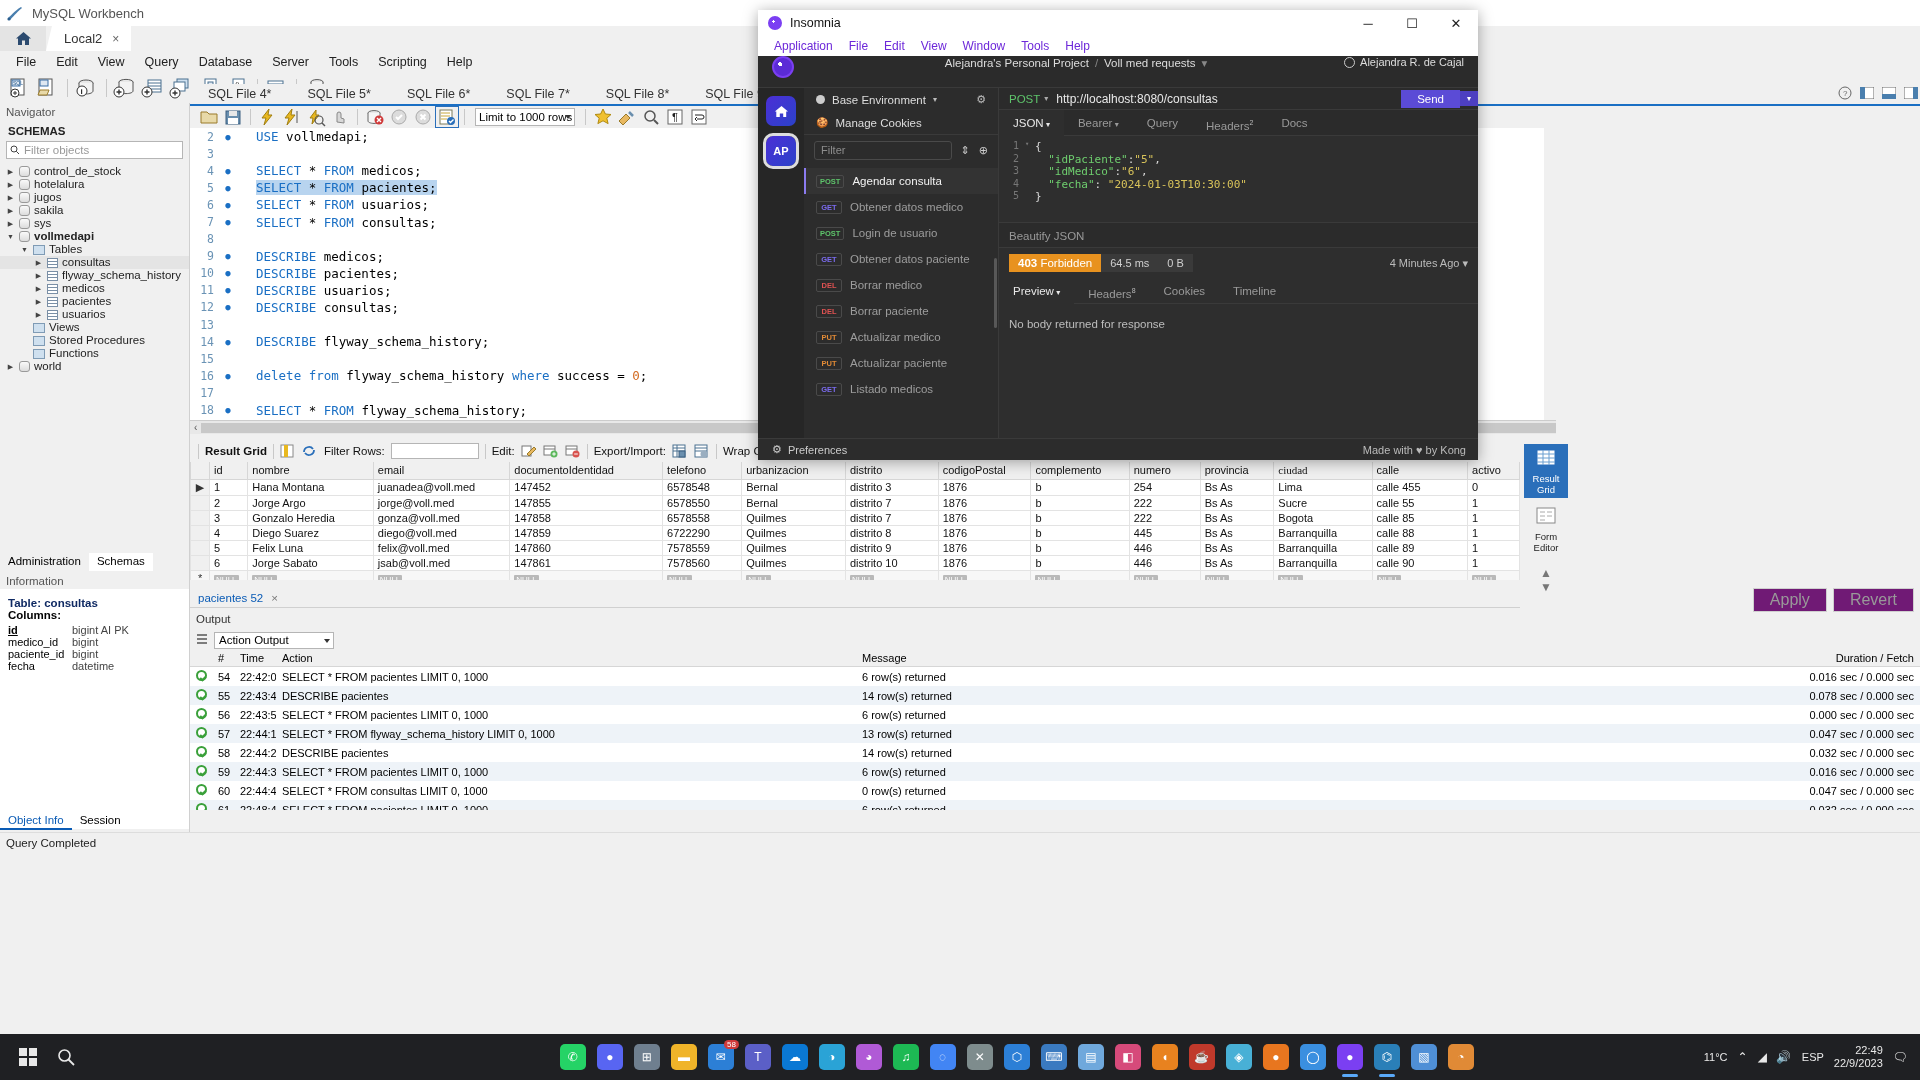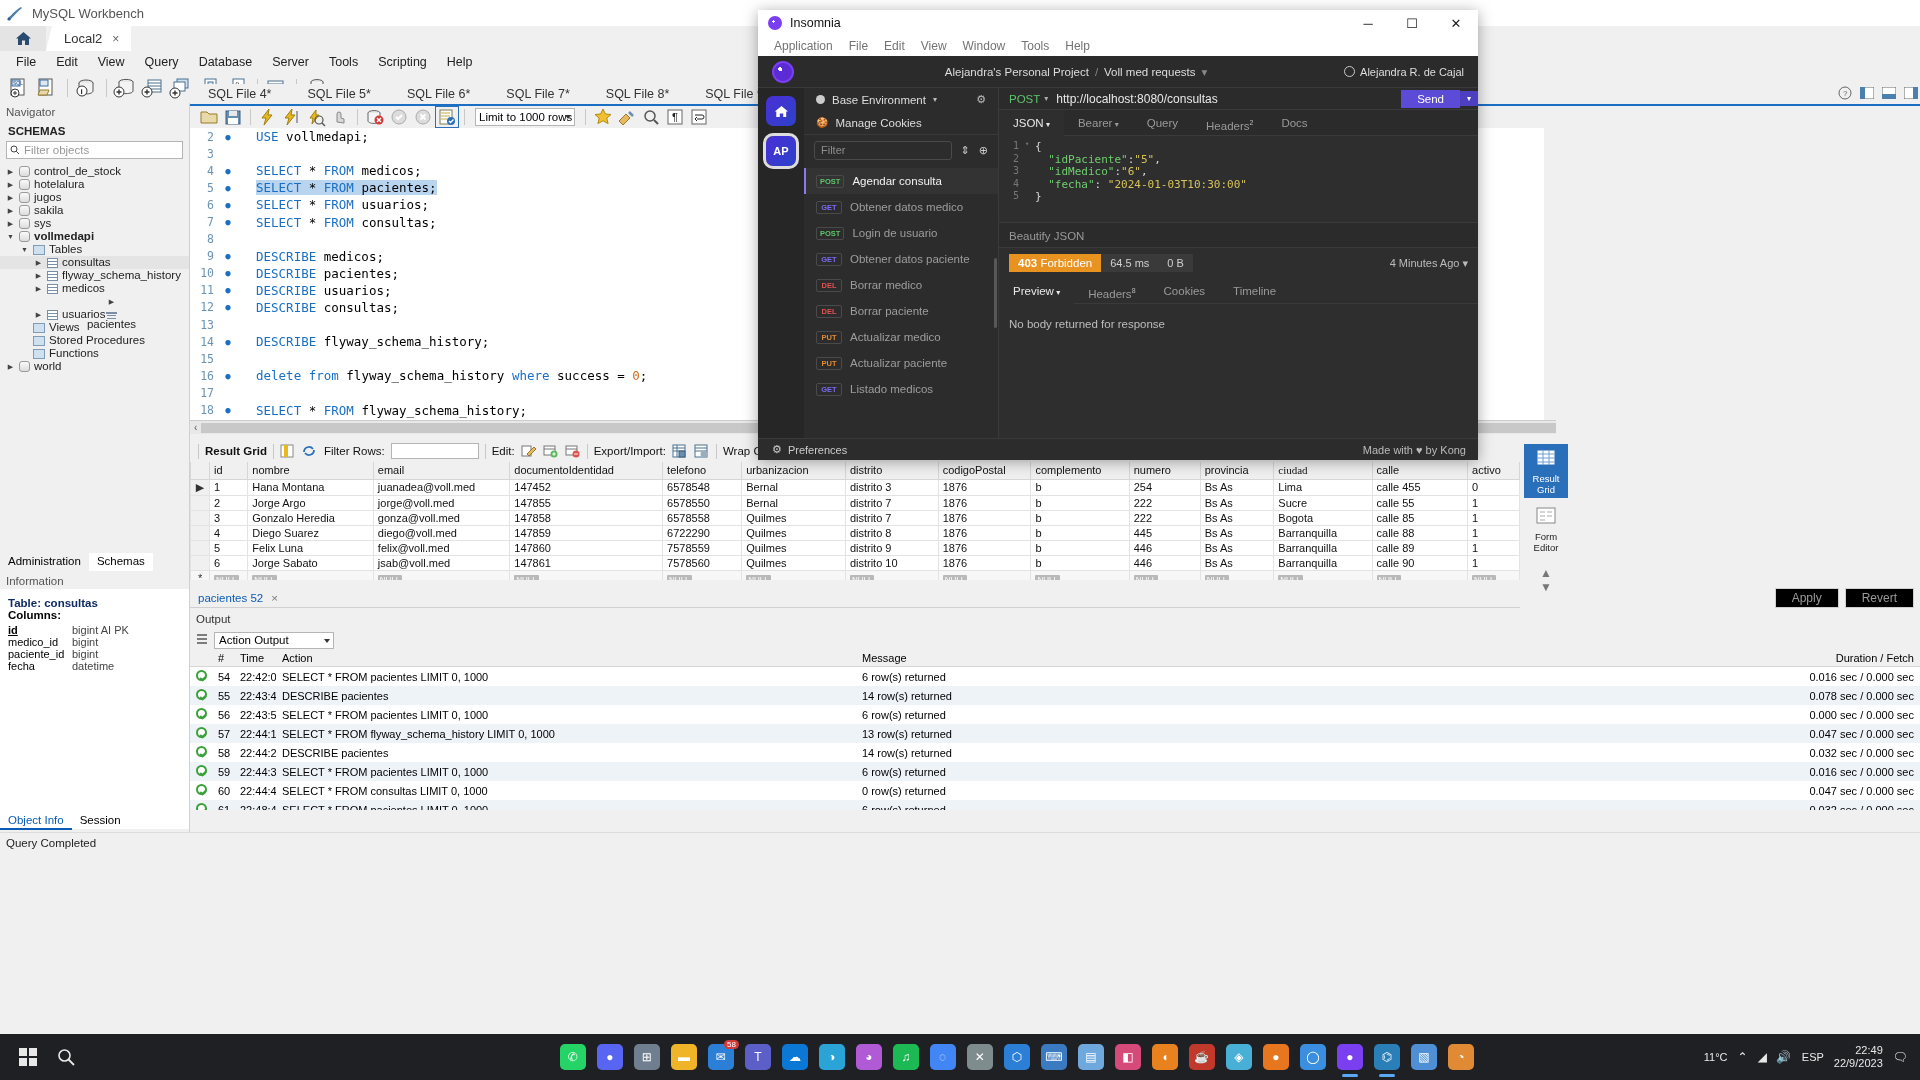--- a/index.html
+++ b/index.html
@@ -110,21 +110,21 @@
 
   #rg-side { position:absolute; left:1520px; top:440px; width:52px; height:140px; background:#f0f0f0; }
   .rg-side-btn { width:44px; margin:4px auto 0; text-align:center; font-size:9.5px; color:#222; padding:3px 0; }
   .rg-side-btn.on { background:#2a6fba; color:#fff; }
   .rg-side-ico { width:26px; height:24px; margin:0 auto 2px; }
 
   
   #res-tabbar { position:absolute; left:190px; top:588px; width:1330px; height:20px; background:#f0f0f0; border-bottom:1px solid #d0d0d0; display:flex; align-items:center; }
   #res-tabbar .tb { font-size:11.5px; color:#0a5bb5; padding:0 8px; display:flex; align-items:center; gap:8px; height:20px;}
   #res-actions { position:absolute; right:6px; top:588px; display:flex; gap:6px; }
-  .act-btn { font-size:12px; color:#999; background:#000000; border:1px solid #cfcfcf; padding:2px 16px; }
+  .act-btn { font-size:16px; color:#999; background:#701a75; border:1px solid #cfcfcf; padding:2px 16px; }
 
   
   #output-hdr { position:absolute; left:190px; top:610px; width:1730px; height:18px; font-size:11.5px; color:#333; padding-left:6px; line-height:18px; }
   #output-tb { position:absolute; left:190px; top:630px; width:1730px; height:20px; display:flex; align-items:center; gap:6px; padding-left:6px; }
   .outsel { width:120px; height:17px; background:#fff; border:1px solid #b5b5b5; font-size:11.5px; padding-left:4px; line-height:15px; position:relative;}
   .outsel .car{position:absolute;right:3px;top:6px;border-left:3px solid transparent;border-right:3px solid transparent;border-top:4px solid #333;}
   #output { position:absolute; left:190px; top:650px; width:1730px; height:160px; background:#fff; overflow:hidden; font-size:11px; }
   #output table { border-collapse:collapse; width:100%; table-layout:fixed; }
   #output th { background:#f0f0f0; border-bottom:1px solid #d6d6d6; font-weight:normal; text-align:left; padding:2px 6px; height:16px; }
   #output td { padding:3px 6px; height:18px; white-space:nowrap; overflow:hidden; }
@@ -135,24 +135,24 @@
   #wb-status { position:absolute; left:0; top:832px; width:1920px; height:20px; background:#f0f0f0; font-size:11.5px; color:#222; padding-left:6px; line-height:20px; border-top:1px solid #ddd;}
 
   
   #insomnia { position:absolute; left:758px; top:10px; width:720px; height:450px; background:#fff; box-shadow:0 2px 14px rgba(0,0,0,0.35); }
   #ins-title { height:26px; background:#fff; display:flex; align-items:center; }
   #ins-title .logo { width:14px; height:14px; border-radius:50%; background:radial-gradient(circle at 35% 35%, #fff 0 12%, #7b3ff2 13% 100%); margin:0 8px 0 10px; border:2px solid #7b3ff2;}
   #ins-title .t { font-size:12.5px; color:#111; }
   .winbtns { margin-left:auto; display:flex; }
   .winbtn { width:44px; height:26px; display:flex; align-items:center; justify-content:center; font-size:13px; color:#222; }
   #ins-menu { height:20px; background:#fff; display:flex; align-items:center; padding-left:8px; }
-  #ins-menu div { font-size:12px; color:#737373; padding:0 8px; }
+  #ins-menu div { font-size:12px; color:#6d28d9; padding:0 8px; }
 
   #ins-body { position:absolute; left:0; top:46px; width:720px; height:404px; background:#2e2e2e; color:#d8d8d8; }
-  #ins-header { height:32px; background:#2b2b2b; display:flex; align-items:center; border-bottom:1px solid #3a3a3a; }
+  #ins-header { height:32px; background:#2b2b2b; display:flex; align-items:flex-start; border-bottom:1px solid #3a3a3a; }
   #ins-header .appicon { width:22px; height:22px; margin:0 14px; border-radius:50%; border:2px solid #7b3ff2; background:radial-gradient(circle at 35% 35%, #fff 0 12%, #5b2bd6 13% 100%); }
   #ins-header .crumb { font-size:11.5px; color:#ddd; margin:0 auto; display:flex; gap:6px; align-items:center;}
   #ins-header .crumb .sep { color:#888; }
   #ins-header .user { display:flex; align-items:center; gap:5px; font-size:11px; color:#ddd; margin-right:14px;}
   .usr-ico { width:11px; height:11px; border-radius:50%; border:1.5px solid #ccc; position:relative;}
 
   #ins-rail { position:absolute; left:0; top:32px; width:46px; height:372px; background:#262626; padding-top:8px; }
   .rail-btn { width:30px; height:30px; border-radius:7px; margin:0 auto 10px; display:flex; align-items:center; justify-content:center; background:linear-gradient(135deg,#4b2fd6,#2b42c9); color:#fff; font-size:11px; font-weight:bold;}
   .rail-btn.sel { outline:3px solid #ddd; }
 
@@ -385,21 +385,21 @@
         <div class="nav-row" style="padding-left: 34px;">
           <span class="tri">▶</span>
           <span class="tbl-ico"></span>
           <span>flyway_schema_history</span>
         </div>
         <div class="nav-row" style="padding-left: 34px;">
           <span class="tri">▶</span>
           <span class="tbl-ico"></span>
           <span>medicos</span>
         </div>
-        <div class="nav-row" style="padding-left: 34px; flex-direction: column;">
+        <div class="nav-row" style="padding-left: 34px;">
           <span class="tri">▶</span>
           <span class="tbl-ico"></span>
           <span>pacientes</span>
         </div>
         <div class="nav-row" style="padding-left: 34px;">
           <span class="tri">▶</span>
           <span class="tbl-ico"></span>
           <span>usuarios</span>
         </div>
         <div class="nav-row" style="padding-left: 20px;">

